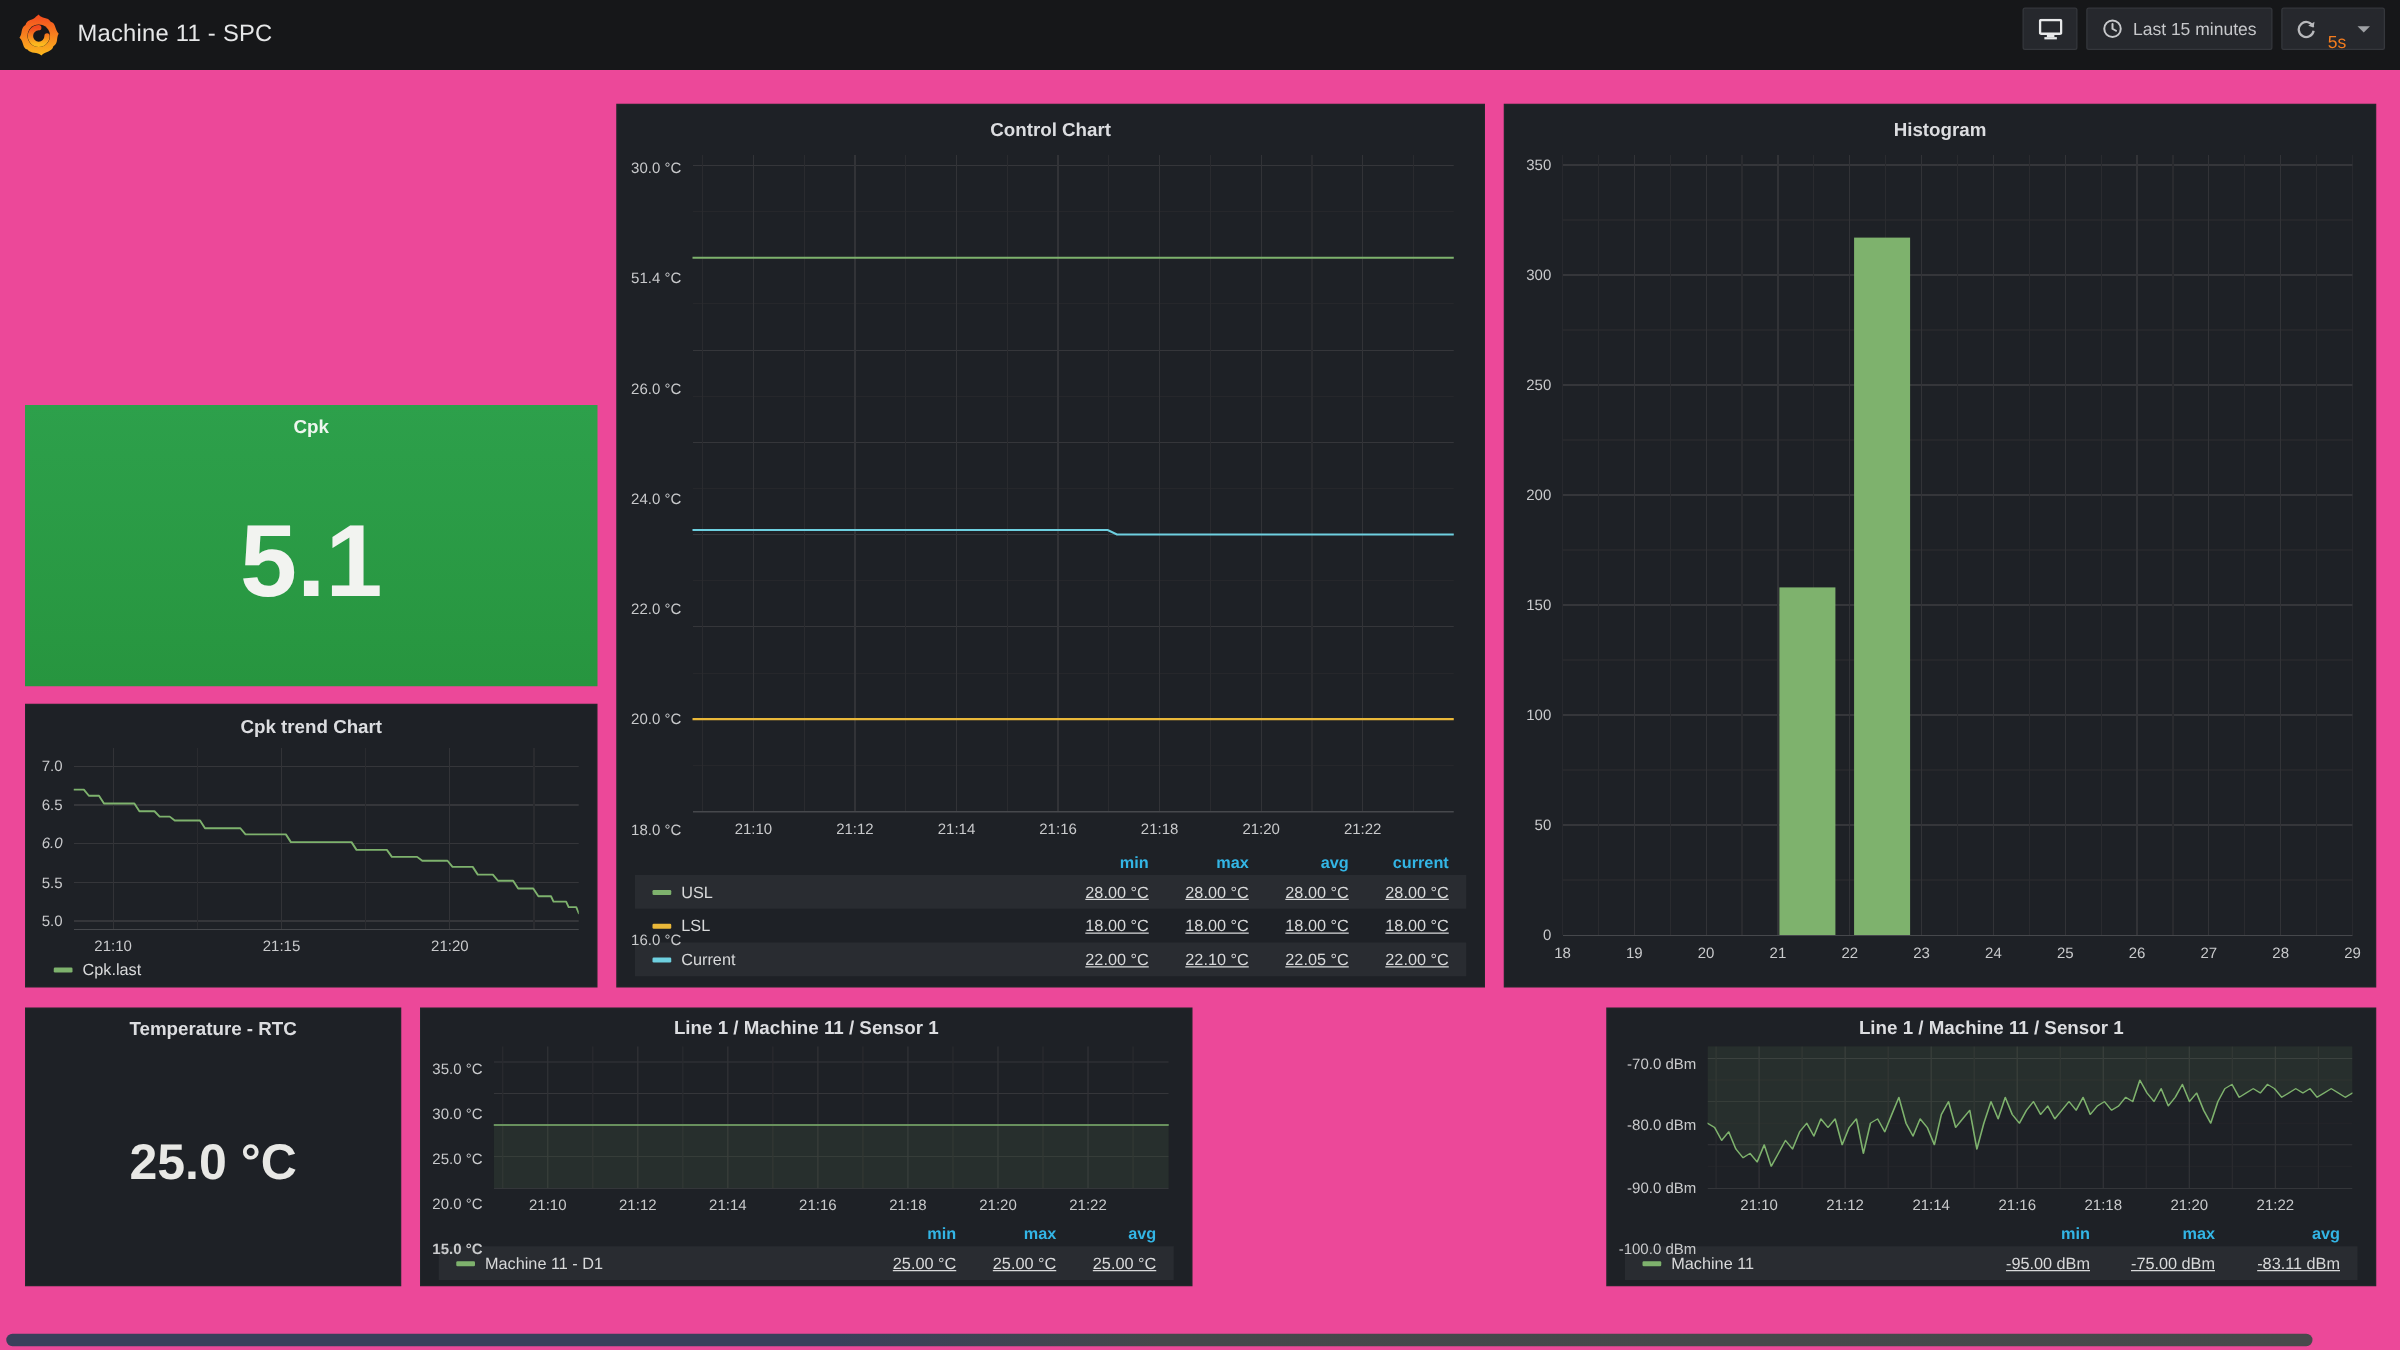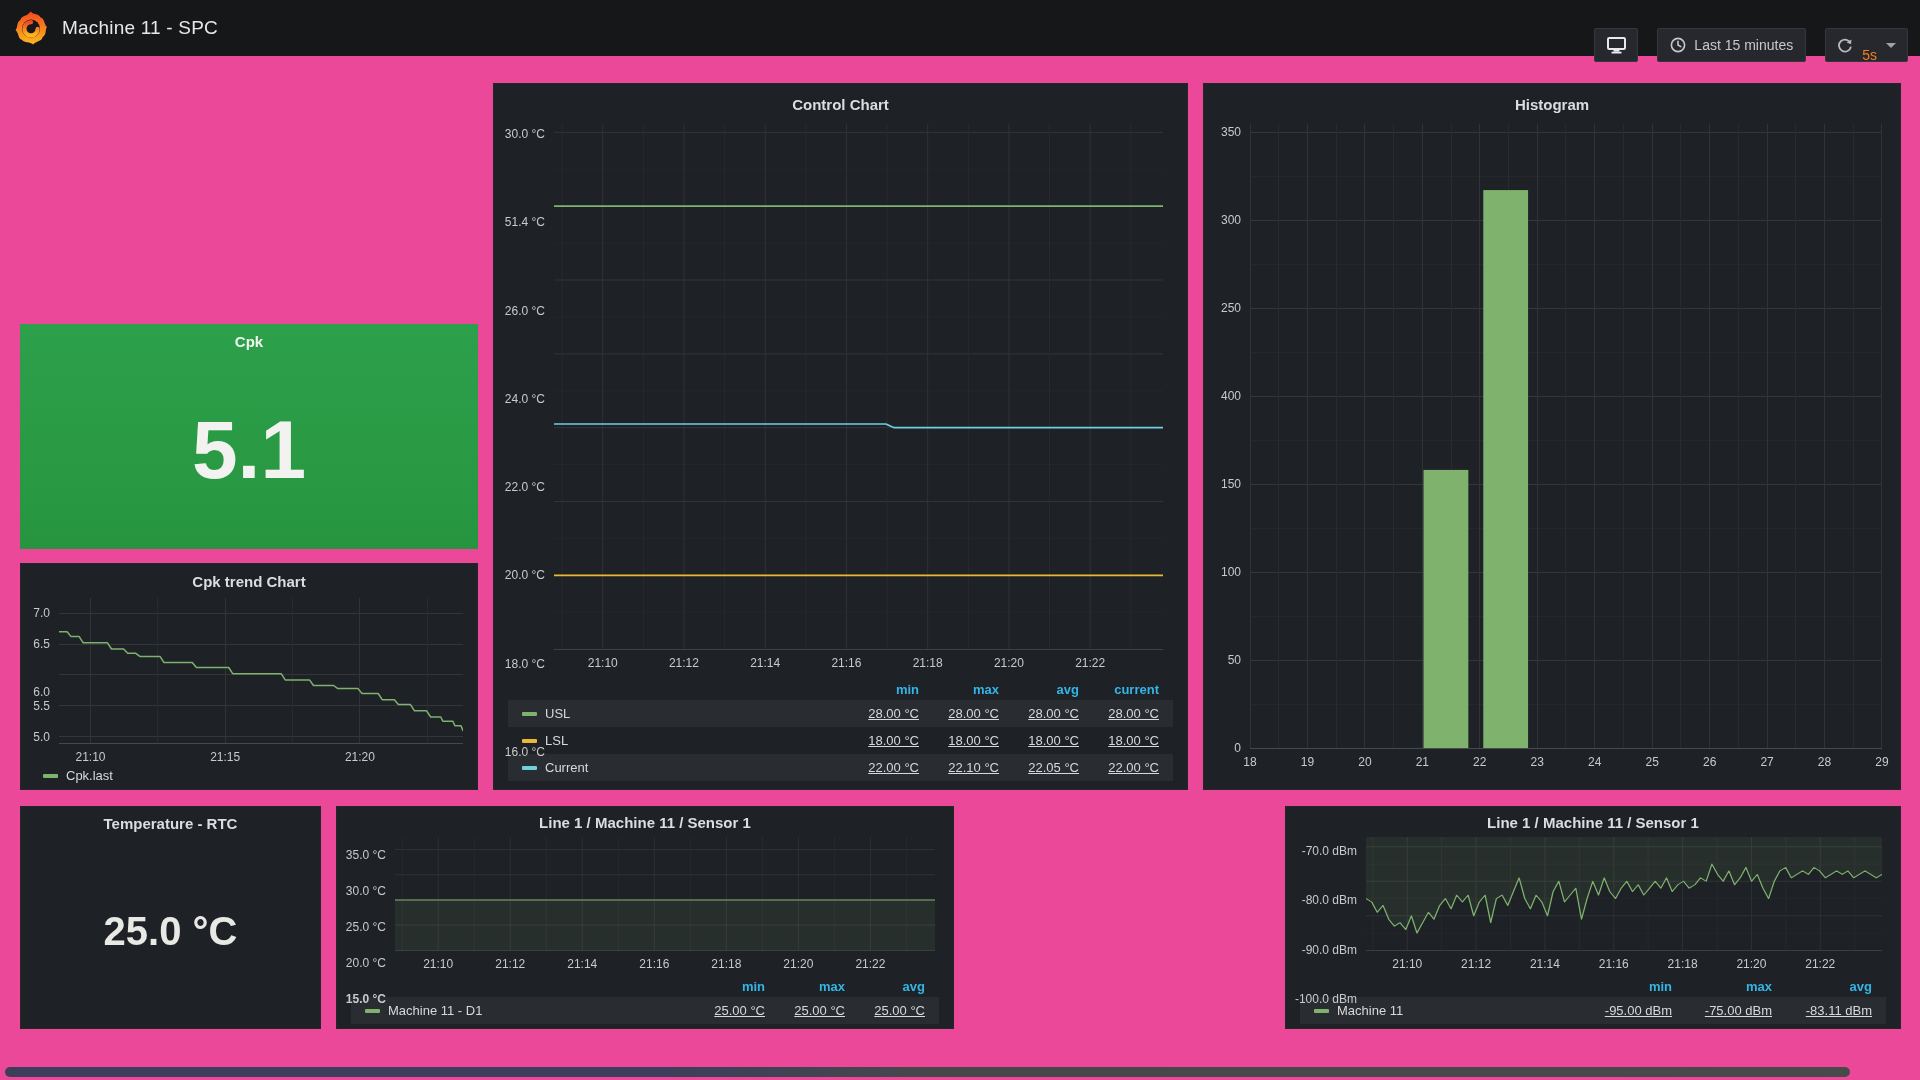--- a/index.html
+++ b/index.html
@@ -3,21 +3,21 @@
 <meta charset="utf-8">
 <style>
   html,body{margin:0;padding:0;background:#101114;}
   body{font-family:"Liberation Sans","DejaVu Sans",sans-serif;color:#d8d9da;}
   #stage{position:relative;width:1920px;height:1080px;background:#ec4899;overflow:hidden;}
 
   
   .header{position:absolute;left:0;top:0;right:0;height:56px;background:#161719;}
   .logo{position:absolute;left:14px;top:10px;width:34px;height:36px;}
   .htitle{position:absolute;left:62px;top:17px;font-size:19px;font-weight:500;color:#e6e7e8;letter-spacing:.2px;}
-  .controls{position:absolute;right:12px;top:28px;display:flex;gap:19px;height:34px;text-align:center;}
+  .controls{position:absolute;right:12px;top:6px;display:flex;gap:7px;height:34px;text-align:center;}
   .btn{background:#26282d;border:1px solid #35373c;border-radius:2px;display:flex;align-items:center;color:#c7c8cb;font-size:14px;cursor:pointer;box-sizing:border-box;}
   .btn.kiosk{width:44px;justify-content:center;}
   .btn.range{padding:0 12px;gap:8px;}
   .btn.refresh{padding:0 11px;gap:9px;}
   .refresh .interval{color:#f57d1e;font-weight:400;margin-top:20px;}
   .caret{width:0;height:0;border-left:5px solid transparent;border-right:5px solid transparent;border-top:5px solid #9fa1a5;}
 
   
   .panel{position:absolute;background:#1e2126;border:1px solid rgba(255,255,255,0.025);box-sizing:border-box;display:flex;flex-direction:column;}
   .ptitle{display:flex;align-items:center;justify-content:center;font-size:15px;font-weight:600;color:#dcdde0;flex:none;cursor:pointer;}
@@ -110,21 +110,21 @@
       <div class="cpk-val">5.1</div>
     </div>
   </div>
 
   <div class="panel" style="left:20px;top:563px;width:458px;height:227px;">
     <div class="ptitle" style="height:34px;">Cpk trend Chart</div>
     <div class="plotgrid" style="--ylw:38px;--rpad:14px;--xh:22px;">
       <div class="y-axis">
           <span style="top: 15.093px;">7.0</span>
           <span style="top: 46.0233px;">6.5</span>
-          <span style="top: 94px;">6.0</span>
+          <span style="top: 76px; font-style: italic;">6.0</span>
           <span style="top: 107.884px;">5.5</span>
           <span style="top: 138.814px;">5.0</span>
         </div>
       <div class="plot">
           <svg preserveAspectRatio="none" viewBox="0 0 404 146">
             <line x1="0" y1="138.8139534883721" x2="404" y2="138.8139534883721" stroke="#35363a" stroke-width="1" shape-rendering="crispEdges"></line>
             <line x1="0" y1="107.88372093023257" x2="404" y2="107.88372093023257" stroke="#35363a" stroke-width="1" shape-rendering="crispEdges"></line>
             <line x1="0" y1="76.95348837209303" x2="404" y2="76.95348837209303" stroke="#35363a" stroke-width="1" shape-rendering="crispEdges"></line>
             <line x1="0" y1="46.02325581395348" x2="404" y2="46.02325581395348" stroke="#35363a" stroke-width="1" shape-rendering="crispEdges"></line>
             <line x1="0" y1="15.093023255813943" x2="404" y2="15.093023255813943" stroke="#35363a" stroke-width="1" shape-rendering="crispEdges"></line>
@@ -245,21 +245,21 @@
     <div class="spacer8"></div>
   </div>
 
   <div class="panel" style="left:1203px;top:83px;width:698px;height:707px;">
     <div class="ptitle" style="height:40px;">Histogram</div>
     <div class="plotgrid" style="--ylw:46px;--rpad:18px;--xh:28px;">
       <div class="y-axis">
           <span style="top: 8px;">350</span>
           <span style="top: 96px;">300</span>
           <span style="top: 184px;">250</span>
-          <span style="top: 272px;">400</span>
+          <span style="top: 272px;">200</span>
           <span style="top: 360px;">150</span>
           <span style="top: 448px;">100</span>
           <span style="top: 536px;">50</span>
           <span style="top: 624px;">0</span>
         </div>
       <div class="plot">
           <svg preserveAspectRatio="none" viewBox="0 0 632 625">
             <line x1="0" y1="580" x2="632" y2="580" stroke="#26272b" stroke-width="1" shape-rendering="crispEdges"></line>
             <line x1="0" y1="492" x2="632" y2="492" stroke="#26272b" stroke-width="1" shape-rendering="crispEdges"></line>
             <line x1="0" y1="404.00000000000006" x2="632" y2="404.00000000000006" stroke="#26272b" stroke-width="1" shape-rendering="crispEdges"></line>

